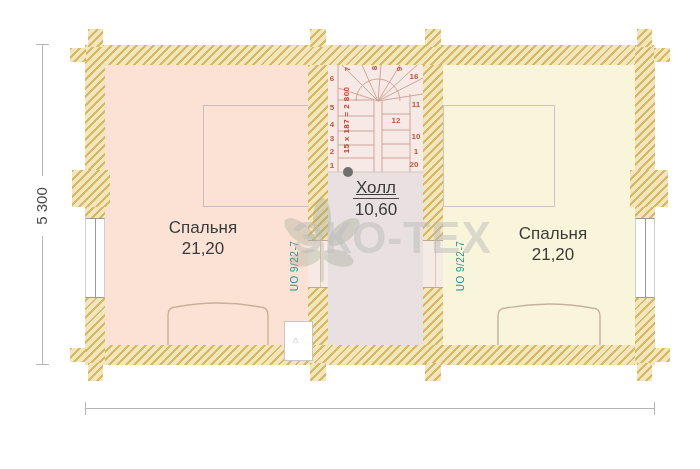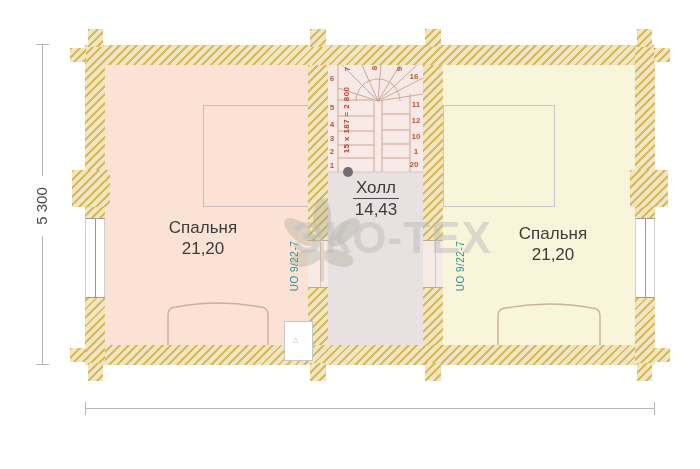--- a/index.html
+++ b/index.html
@@ -21,21 +21,21 @@
           border-top:1px solid #9a9a9a;border-bottom:1px solid #9a9a9a;
           border-left:1px solid #cfcfcf;border-right:1px solid #cfcfcf;}
   .window .pane{position:absolute;left:9px;top:0;bottom:0;width:1px;background:#9a9a9a;}
   
   .door{position:absolute;z-index:4;box-sizing:border-box;background:#f6ebe4;
         border-top:1px solid #c0ab8e;border-bottom:1px solid #c0ab8e;}
   .door .leaf{position:absolute;left:12px;top:0;bottom:0;width:1px;background:#d8c8b4;}
   
   .room-label{position:absolute;z-index:5;text-align:center;font-size:17px;color:#3b3b3b;line-height:21px;}
   .room-name{display:inline-block;}
-  .room-name.underlined{border-bottom:1px solid #4a4a4a;padding:0 3px;}
+  .room-name.underlined{border-bottom:1px solid #4a4a4a;padding:0 3px;text-decoration:underline;}
   .vtext{position:absolute;z-index:5;display:flex;align-items:center;justify-content:center;}
   .heating{font-size:10px;color:#2f9090;letter-spacing:.5px;}
   .formula{font-size:8px;font-weight:bold;color:#c0452f;letter-spacing:.4px;white-space:nowrap;}
   .step-num{position:absolute;z-index:5;font-size:8px;font-weight:bold;color:#b85838;}
   
   .dim-line{position:absolute;z-index:5;background:#b5b5b5;}
   .dim-label{position:absolute;z-index:5;background:#fff;color:#4a4a4a;font-size:15px;
              text-align:center;line-height:16px;}
   
   #shower{position:absolute;z-index:4;left:284px;top:321px;width:27px;height:38px;
@@ -139,21 +139,21 @@
   <div id="shower">
     <span class="drain">△</span>
   </div>
 
   <div class="room-label" style="left:133px;top:217px;width:140px;">
     <span class="room-name">Спальня</span><br>
     <span>21,20</span>
   </div>
   <div class="room-label" style="left:326px;top:177px;width:100px;">
     <span class="room-name underlined">Холл</span><br>
-    <span>14,43</span>
+    <span>10,60</span>
   </div>
   <div class="room-label" style="left:483px;top:223px;width:140px;">
     <span class="room-name">Спальня</span><br>
     <span>21,20</span>
   </div>
 
   <div class="vtext heating" style="left:259px;top:260px;width:70px;height:12px;transform:rotate(-90deg);">UO 9/22-7</div>
   <div class="vtext heating" style="left:425px;top:260px;width:70px;height:12px;transform:rotate(-90deg);">UO 9/22-7</div>
 
   <div class="vtext formula" style="left:303px;top:115px;width:86px;height:10px;transform:rotate(-90deg);">15 x 187 = 2 800</div>
@@ -163,21 +163,21 @@
       <span class="step-num" style="left: 332px; top: 151px; transform: translate(-50%, -50%) rotate(0deg);">2</span>
       <span class="step-num" style="left: 332px; top: 138px; transform: translate(-50%, -50%) rotate(0deg);">3</span>
       <span class="step-num" style="left: 332px; top: 124px; transform: translate(-50%, -50%) rotate(0deg);">4</span>
       <span class="step-num" style="left: 332px; top: 107px; transform: translate(-50%, -50%) rotate(0deg);">5</span>
       <span class="step-num" style="left: 332px; top: 78px; transform: translate(-50%, -50%) rotate(0deg);">6</span>
       <span class="step-num" style="left: 347px; top: 69px; transform: translate(-50%, -50%) rotate(-90deg);">7</span>
       <span class="step-num" style="left: 374px; top: 68px; transform: translate(-50%, -50%) rotate(-90deg);">8</span>
       <span class="step-num" style="left: 399px; top: 69px; transform: translate(-50%, -50%) rotate(-90deg);">9</span>
       <span class="step-num" style="left: 414px; top: 76px; transform: translate(-50%, -50%) rotate(0deg);">16</span>
       <span class="step-num" style="left: 416px; top: 104px; transform: translate(-50%, -50%) rotate(0deg);">11</span>
-      <span class="step-num" style="left: 416px; top: 120px; transform: translate(-50%, -50%) rotate(0deg);">12</span>
+      <span class="step-num" style="left: 396px; top: 120px; transform: translate(-50%, -50%) rotate(0deg);">12</span>
       <span class="step-num" style="left: 416px; top: 136px; transform: translate(-50%, -50%) rotate(0deg);">10</span>
       <span class="step-num" style="left: 416px; top: 151px; transform: translate(-50%, -50%) rotate(0deg);">1</span>
       <span class="step-num" style="left: 414px; top: 164px; transform: translate(-50%, -50%) rotate(0deg);">20</span>
     </div>
 
   <div class="dim-line" style="left:42px;top:45px;width:1px;height:320px;"></div>
   <div class="dim-line" style="left:36px;top:44px;width:13px;height:1px;"></div>
   <div class="dim-line" style="left:36px;top:364px;width:13px;height:1px;"></div>
   <div class="dim-label" style="left:12px;top:198px;width:60px;height:16px;transform:rotate(-90deg);">5 300</div>
 

